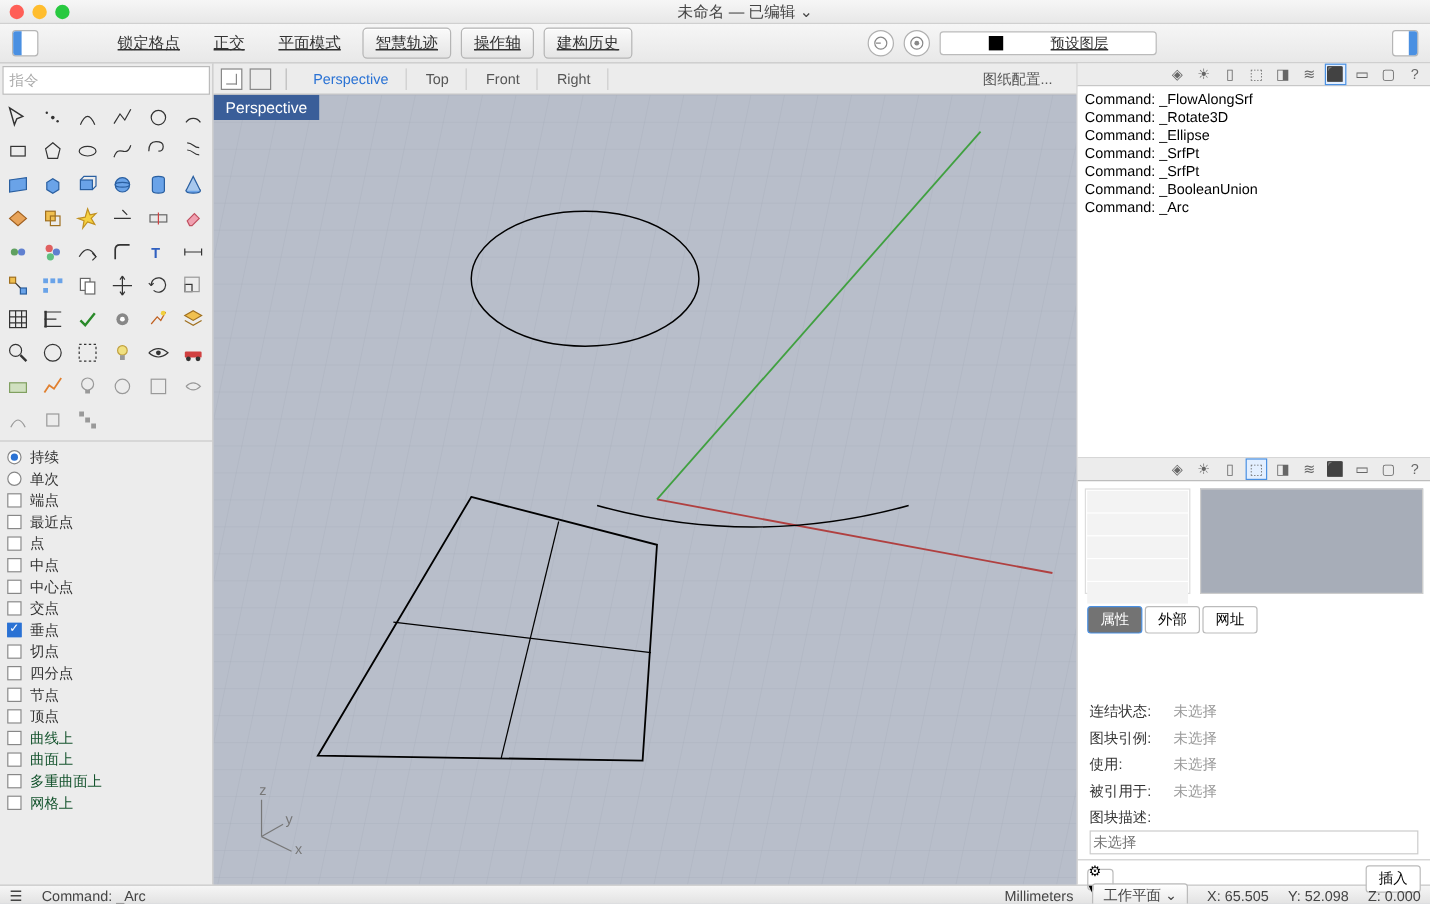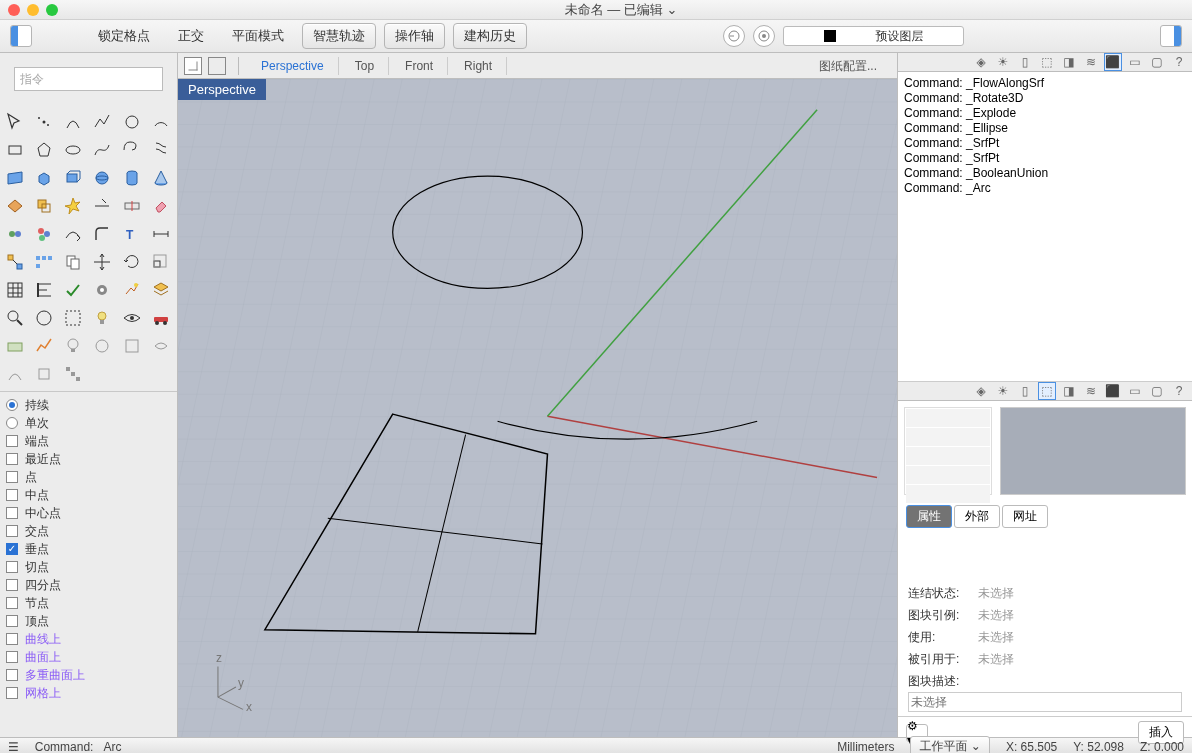--- a/index.html
+++ b/index.html
@@ -2,38 +2,38 @@
 <html><head>
 <meta charset="utf-8">
 <style>
 * { margin:0; padding:0; box-sizing:border-box; font-family:-apple-system,BlinkMacSystemFont,"PingFang SC",sans-serif; font-size:12px; }
 body { background:#ececec; width:1192px; height:753px; overflow:hidden; position:relative; }
 .titlebar { height:20px; background:linear-gradient(#f6f6f6,#e8e8e8); display:flex; align-items:center; padding:0 8px; border-bottom:1px solid #d0d0d0; }
 .traffic { display:flex; gap:7px; }
 .tl { width:12px; height:12px; border-radius:50%; }
 .tl.r{background:#ff5f57;} .tl.y{background:#ffbd2e;} .tl.g{background:#28c940;}
 .title-center { flex:1; text-align:center; color:#444; font-size:13px; }
-.toolbar { height:33px; background:linear-gradient(#f6f6f6,#e8e8e8); border-bottom:1px solid #bdbdbd; display:flex; align-items:center; padding:0 10px; gap:8px; }
+.toolbar { height:33px; background:linear-gradient(#f6f6f6,#e8e8e8); border-bottom:1px solid #bdbdbd; display:flex; align-items:center; padding:0 10px; gap:8px;text-decoration:underline; }
 .tbtn { padding:3px 10px; font-size:13px; color:#333; border-radius:4px; cursor:pointer; }
 .tbtn.boxed { background:linear-gradient(#fafafa,#e5e5e5); border:1px solid #b5b5b5; box-shadow:inset 0 1px #fff; }
 .side-icon { width:22px; height:22px; border:1px solid #b5b5b5; border-radius:3px; background:#fff; display:flex; }
 .side-icon.left::before{content:"";width:7px;background:#4a90e2;border-radius:2px 0 0 2px;}
 .side-icon.right{justify-content:flex-end;}
 .side-icon.right::before{content:"";width:7px;background:#4a90e2;border-radius:0 2px 2px 0;}
 .layer-box { flex:1; max-width:320px; height:20px; background:#fff; border:1px solid #bbb; border-radius:3px; display:flex; align-items:center; justify-content:center; font-size:12px; color:#333; }
 .dial { width:22px; height:22px; border:1px solid #b0b0b0; border-radius:50%; background:#fff; display:flex; align-items:center; justify-content:center; }
 .main { display:flex; height:684px; }
 .left-panel { width:178px; background:#ececec; border-right:1px solid #bdbdbd; display:flex; flex-direction:column; }
-.cmd-input { height:24px; margin:14px; background:#fff; border:1px solid #bbb; padding:0 5px; color:#aaa; font-size:12px; display:flex; align-items:center; }
+.cmd-input { height:24px; margin:2px; background:#fff; border:1px solid #bbb; padding:0 5px; color:#aaa; font-size:12px; display:flex; align-items:center; }
 .tool-grid { padding:4px 2px; display:grid; grid-template-columns:repeat(6,1fr); gap:2px; border-bottom:1px solid #c8c8c8; }
 .tool { width:26px; height:26px; display:flex; align-items:center; justify-content:center; cursor:pointer; }
 .tool svg { width:20px; height:20px; }
 .osnap { flex:1; overflow:auto; padding:4px 6px; }
 .osnap-row { display:flex; align-items:center; gap:7px; height:18px; font-size:12px; color:#333; }
-.osnap-row.disabled { color:#8b5cf6; }
+.osnap-row.disabled { color:#14532d; }
 .radio,.check { width:12px; height:12px; border:1px solid #888; background:#fff; }
 .radio { border-radius:50%; }
 .radio.on::after{content:"";display:block;width:6px;height:6px;background:#2a72d4;border-radius:50%;margin:2px;}
 .check.on{background:#2a72d4;border-color:#2a72d4;}
 .check.on::after{content:"✓";color:#fff;font-size:10px;line-height:10px;display:block;text-align:center;}
 .center { flex:1; display:flex; flex-direction:column; position:relative; }
 .view-tabs { height:26px; background:#ececec; border-bottom:1px solid #bdbdbd; display:flex; align-items:center; padding:0 6px; gap:2px; }
 .vtab { padding:0 14px; color:#555; cursor:pointer; border-right:1px solid #ccc; height:18px; line-height:18px; }
 .vtab.active { color:#2a72d4; }
 .vtab-sq { width:18px; height:18px; border:1px solid #888; margin-right:4px; }
@@ -557,21 +557,20 @@
       <div class="rp-ico">◨</div>
       <div class="rp-ico">≋</div>
       <div class="rp-ico active">⬛</div>
       <div class="rp-ico">▭</div>
       <div class="rp-ico">▢</div>
       <div class="rp-ico">?</div>
     </div>
     <div class="cmd-history">
       <div>Command: _FlowAlongSrf</div>
         <div>Command: _Rotate3D</div>
-        <div>Command: _Explode</div>
       <div>Command: _Ellipse</div>
         <div>Command: _SrfPt</div>
         <div>Command: _SrfPt</div>
       <div>Command: _BooleanUnion</div>
         <div>Command: _Arc</div>
     </div>
     <div class="rp-icons">
       <div class="rp-ico">◈</div>
       <div class="rp-ico">☀</div>
       <div class="rp-ico">▯</div>

